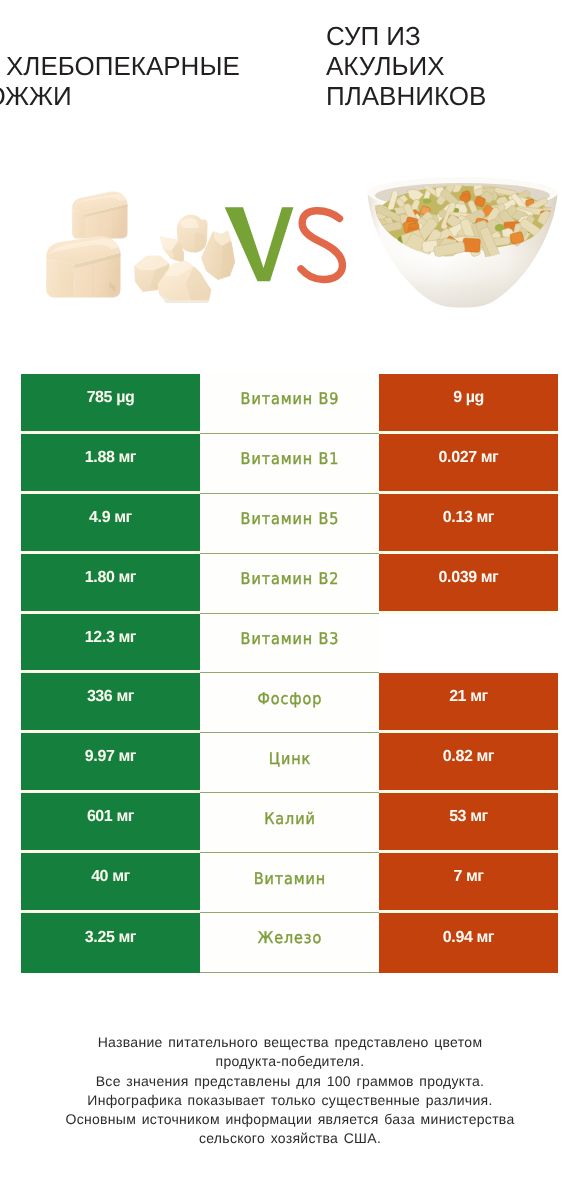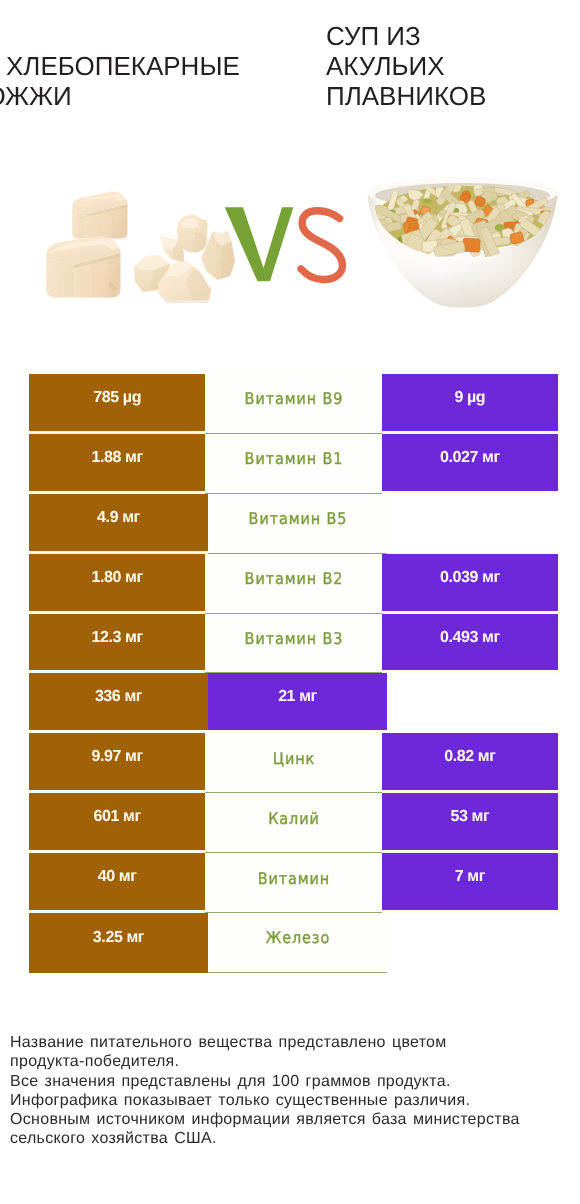--- a/index.html
+++ b/index.html
@@ -16,26 +16,26 @@
   .hero{position:absolute;left:0;top:0;width:580px;height:340px;}
   .table{position:absolute;left:21px;top:374px;width:537px;}
   .row{display:flex;height:59.9px;}
   .cell{width:179px;display:flex;align-items:center;justify-content:center;
         box-sizing:border-box;padding-bottom:9px;}
   .cell.left,.cell.right{font-family:"Liberation Sans",sans-serif;
         font-weight:700;font-size:16px;letter-spacing:-0.4px;}
   .cell.mid{font-family:"DejaVu Sans",sans-serif;font-stretch:condensed;
         font-weight:400;font-size:16px;letter-spacing:0.9px;text-indent:0.9px;
         -webkit-text-stroke:0.4px #7f9d3d;}
-  .cell.left{background:#a16207;color:#fbfbef;border-bottom:3px solid #fcfce8;margin-left:8px;}
+  .cell.left{background:#15803d;color:#fbfbef;border-bottom:3px solid #fcfce8;}
   .cell.mid{background:#fefefc;color:#7f9d3d;border-bottom:1px solid #93a96a;}
-  .cell.right{background:#6d28d9;color:#fffaf6;border-bottom:3px solid #fcfce8;}
+  .cell.right{background:#c2410c;color:#fffaf6;border-bottom:3px solid #fcfce8;}
   .row:last-child .cell.left,.row:last-child .cell.right{border-bottom:none;}
-  .note{position:absolute;left:10px;top:1033px;width:560px;text-align:left;
-        color:#2b2b2b;font-size:16px;line-height:19.26px;letter-spacing:0.3px;word-spacing:1.4px;
+  .note{position:absolute;left:10px;top:1033px;width:560px;text-align:center;
+        color:#2b2b2b;font-size:14px;line-height:19.26px;letter-spacing:0.3px;word-spacing:1.4px;
         white-space:pre-line;}
 </style>
 </head>
 <body>
 
 <div class="page">
   <div class="title" id="title-left">
       <i>ХЛЕБОПЕКАРНЫЕ</i>
       <i>ДРОЖЖИ</i>
     </div>
@@ -280,53 +280,55 @@
         <div class="cell right">9 µg</div>
       </div>
       <div class="row">
         <div class="cell left">1.88 мг</div>
         <div class="cell mid">Витамин B1</div>
         <div class="cell right">0.027 мг</div>
       </div>
       <div class="row">
         <div class="cell left">4.9 мг</div>
         <div class="cell mid">Витамин B5</div>
+        <div class="cell right">0.13 мг</div>
       </div>
       <div class="row">
         <div class="cell left">1.80 мг</div>
         <div class="cell mid">Витамин B2</div>
         <div class="cell right">0.039 мг</div>
       </div>
       <div class="row">
         <div class="cell left">12.3 мг</div>
         <div class="cell mid">Витамин B3</div>
-        <div class="cell right">0.493 мг</div>
       </div>
       <div class="row">
         <div class="cell left">336 мг</div>
+        <div class="cell mid">Фосфор</div>
         <div class="cell right">21 мг</div>
       </div>
       <div class="row">
         <div class="cell left">9.97 мг</div>
         <div class="cell mid">Цинк</div>
         <div class="cell right">0.82 мг</div>
       </div>
       <div class="row">
         <div class="cell left">601 мг</div>
         <div class="cell mid">Калий</div>
         <div class="cell right">53 мг</div>
       </div>
       <div class="row">
         <div class="cell left">40 мг</div>
         <div class="cell mid">Витамин</div>
         <div class="cell right">7 мг</div>
       </div>
       <div class="row">
         <div class="cell left">3.25 мг</div>
         <div class="cell mid">Железо</div>
+        <div class="cell right">0.94 мг</div>
       </div>
     </div>
 
   <div class="note">Название питательного вещества представлено цветом
 продукта-победителя.
 Все значения представлены для 100 граммов продукта.
 Инфографика показывает только существенные различия.
 Основным источником информации является база министерства
 сельского хозяйства США.</div>
 </div>

